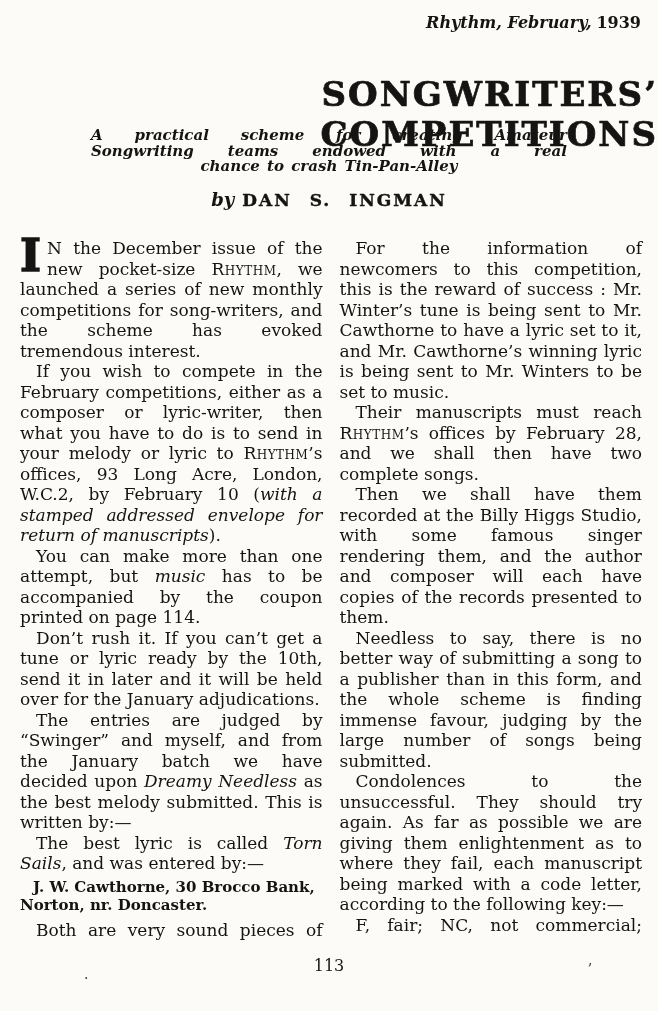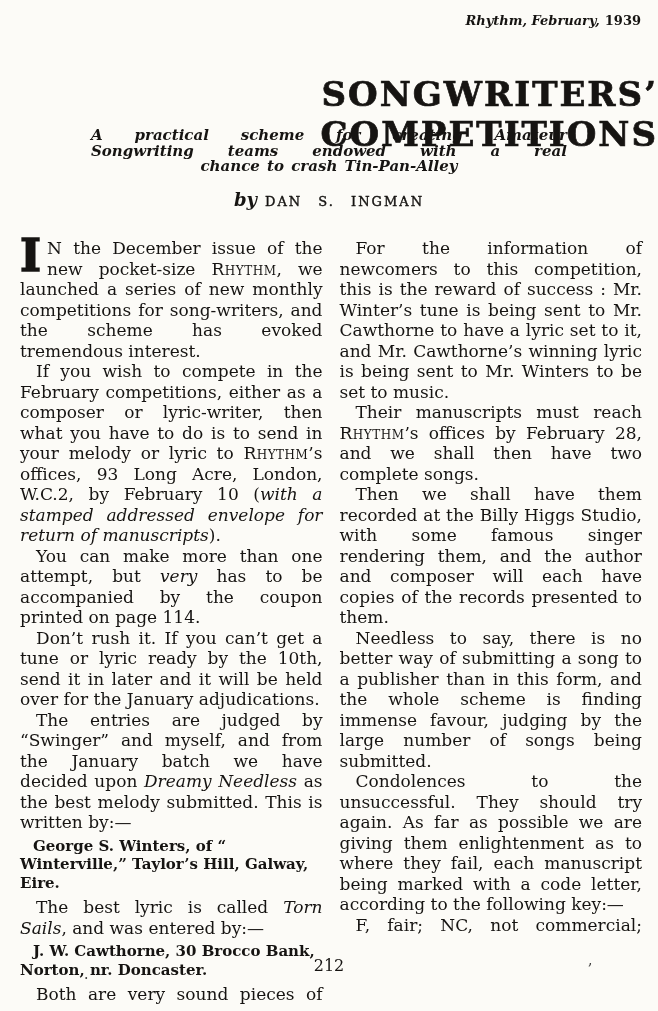--- a/index.html
+++ b/index.html
@@ -12,21 +12,21 @@
     position: relative;
     width: 658px; height: 1011px;
     background: #fcfbf7;
     color: #161412;
     overflow: hidden;
   }
 
   
   .masthead {
     position: absolute; top: 13px; right: 17px;
-    font-size: 13px; font-weight: bold;
+    font-size: 16px; font-weight: bold;
     white-space: nowrap;
   }
   .masthead .jdate { font-style: italic; }
   .masthead .year { font-style: normal; margin-left: 5px; }
 
   
   .title {
     position: absolute; top: 74px; left: 0; width: 100%;
     margin: 0; text-align: right;
     font-size: 34px; font-weight: bold;
@@ -43,21 +43,21 @@
   }
   .subtitle .line { text-align: justify; text-align-last: justify; }
   .subtitle .line.center { text-align: center; text-align-last: center; }
 
   .byline {
     position: absolute; top: 189px; left: 0; width: 100%;
     text-align: center;
   }
   .byline .by { font-style: italic; font-weight: bold; font-size: 18px; margin-right: 8px; margin-top: 40px; }
   .byline .name {
-    font-weight: normal; font-size: 13px;
+    font-weight: bold; font-size: 17px;
     letter-spacing: 2px; word-spacing: 10px;
     -webkit-text-stroke: 0.4px #161412;
   }
 
   
   .columns {
     position: absolute; top: 238px; left: 20px;
     width: 622px;
     display: flex; gap: 17px;
   }
@@ -118,36 +118,35 @@
   </div>
 
   <div class="byline">
     <span class="by">by</span><span class="name">DAN S. INGMAN</span>
   </div>
 
   <div class="columns">
     <div class="col">
         <p class="para lead"><span class="dropcap">I</span>N the December issue of the new pocket-size <span class="sc">Rhythm</span>, we launched a series of new monthly competitions for song-writers, and the scheme has evoked tremendous interest.</p>
         <p class="para body">If you wish to compete in the February competitions, either as a composer or lyric-writer, then what you have to do is to send in your melody or lyric to <span class="sc">Rhythm</span>’s offices, 93 Long Acre, London, W.C.2, by February 10 (<i>with a stamped addressed envelope for return of manuscripts</i>).</p>
-        <p class="para body">You can make more than one attempt, but <i>very</i> has to be accompanied by the coupon printed on page 114.</p>
+        <p class="para body">You can make more than one attempt, but <i>music</i> has to be accompanied by the coupon printed on page 114.</p>
         <p class="para body">Don’t rush it. If you can’t get a tune or lyric ready by the 10th, send it in later and it will be held over for the January adjudications.</p>
         <p class="para body">The entries are judged by “Swinger” and myself, and from the January batch we have decided upon <i>Dreamy Needless</i> as the best melody submitted. This is written by:—</p>
-        <p class="para credit">George S. Winters, of “ Winterville,” Taylor’s Hill, Galway, Eire.</p>
         <p class="para body">The best lyric is called <i>Torn Sails</i>, and was entered by:—</p>
         <p class="para credit">J. W. Cawthorne, 30 Brocco Bank, Norton, nr. Doncaster.</p>
         <p class="para runover">Both are very sound pieces of</p>
       </div>
     <div class="col">
         <p class="para body">For the information of newcomers to this competition, this is the reward of success : Mr. Winter’s tune is being sent to Mr. Cawthorne to have a lyric set to it, and Mr. Cawthorne’s winning lyric is being sent to Mr. Winters to be set to music.</p>
         <p class="para body">Their manuscripts must reach <span class="sc">Rhythm</span>’s offices by February 28, and we shall then have two complete songs.</p>
         <p class="para body">Then we shall have them recorded at the Billy Higgs Studio, with some famous singer rendering them, and the author and composer will each have copies of the records presented to them.</p>
         <p class="para body">Needless to say, there is no better way of submitting a song to a publisher than in this form, and the whole scheme is finding immense favour, judging by the large number of songs being submitted.</p>
         <p class="para body">Condolences to the unsuccessful. They should try again. As far as possible we are giving them enlightenment as to where they fail, each manuscript being marked with a code letter, according to the following key:—</p>
         <p class="para keyline">F, fair; NC, not commercial;</p>
       </div>
   </div>
 
-  <div class="folio">212</div>
+  <div class="folio">113</div>
 
   <span class="artifact artifact-1">,</span>
   <span class="artifact artifact-2">.</span>
 
 </div>
 
 </body></html>

